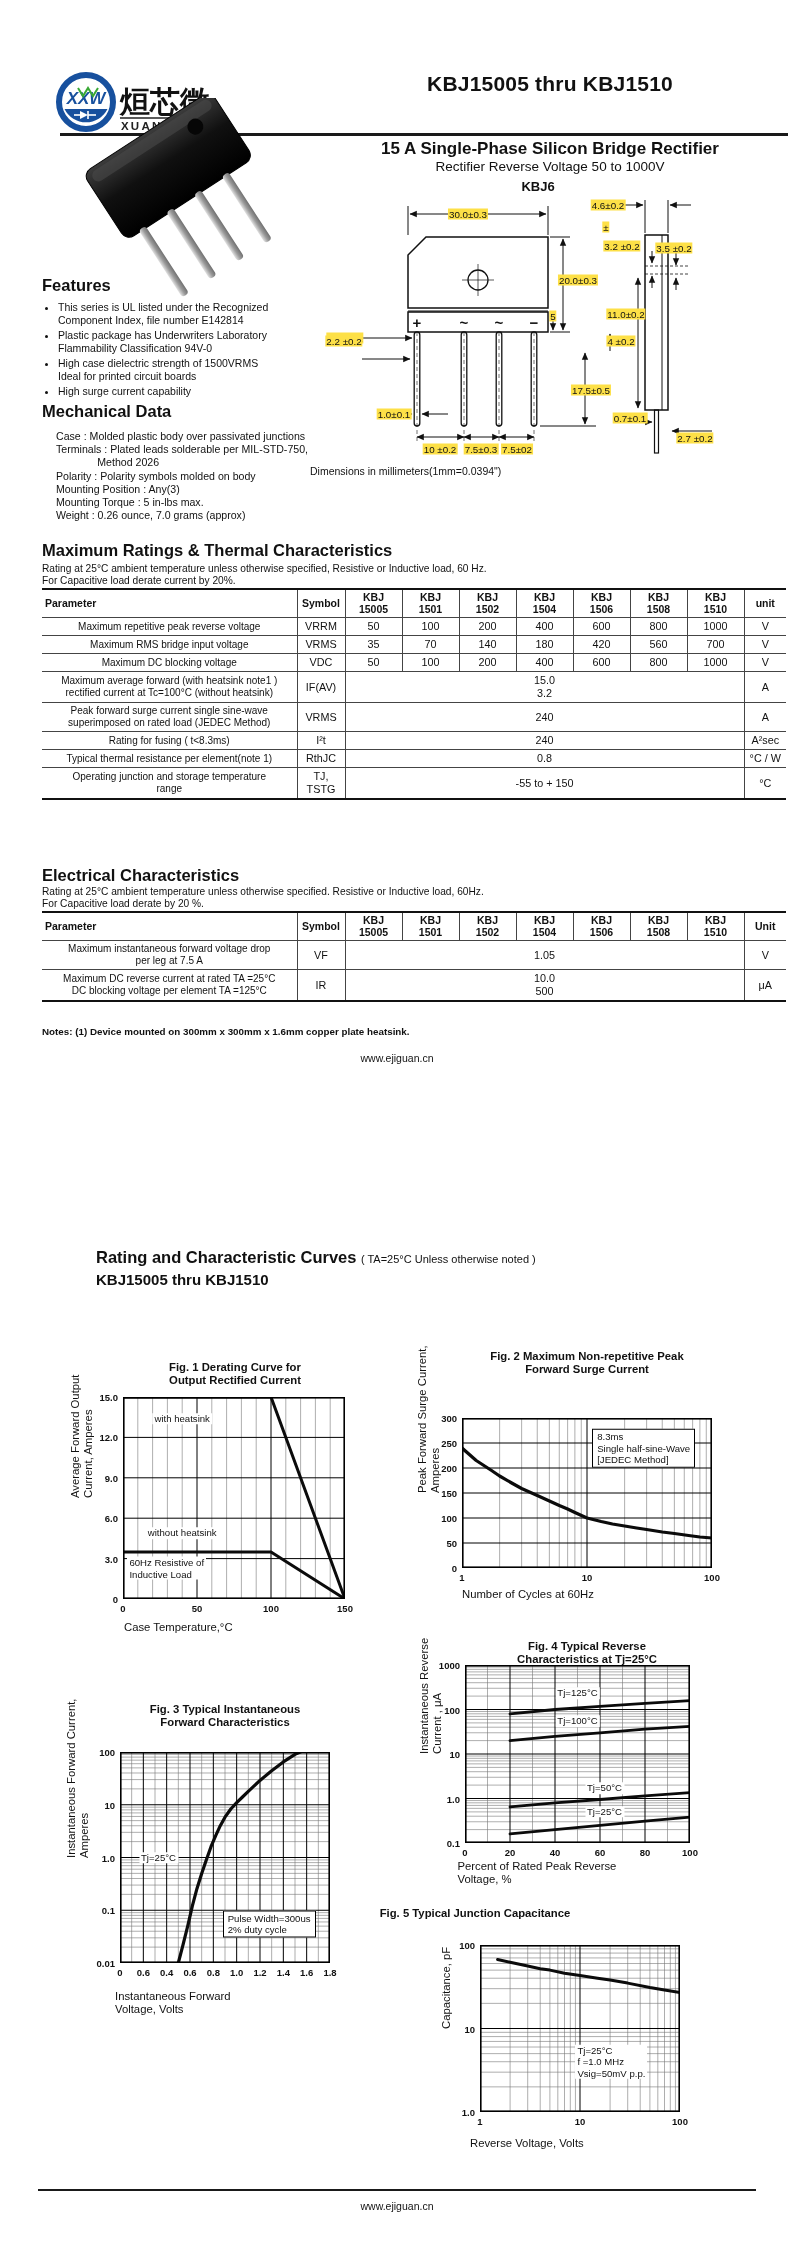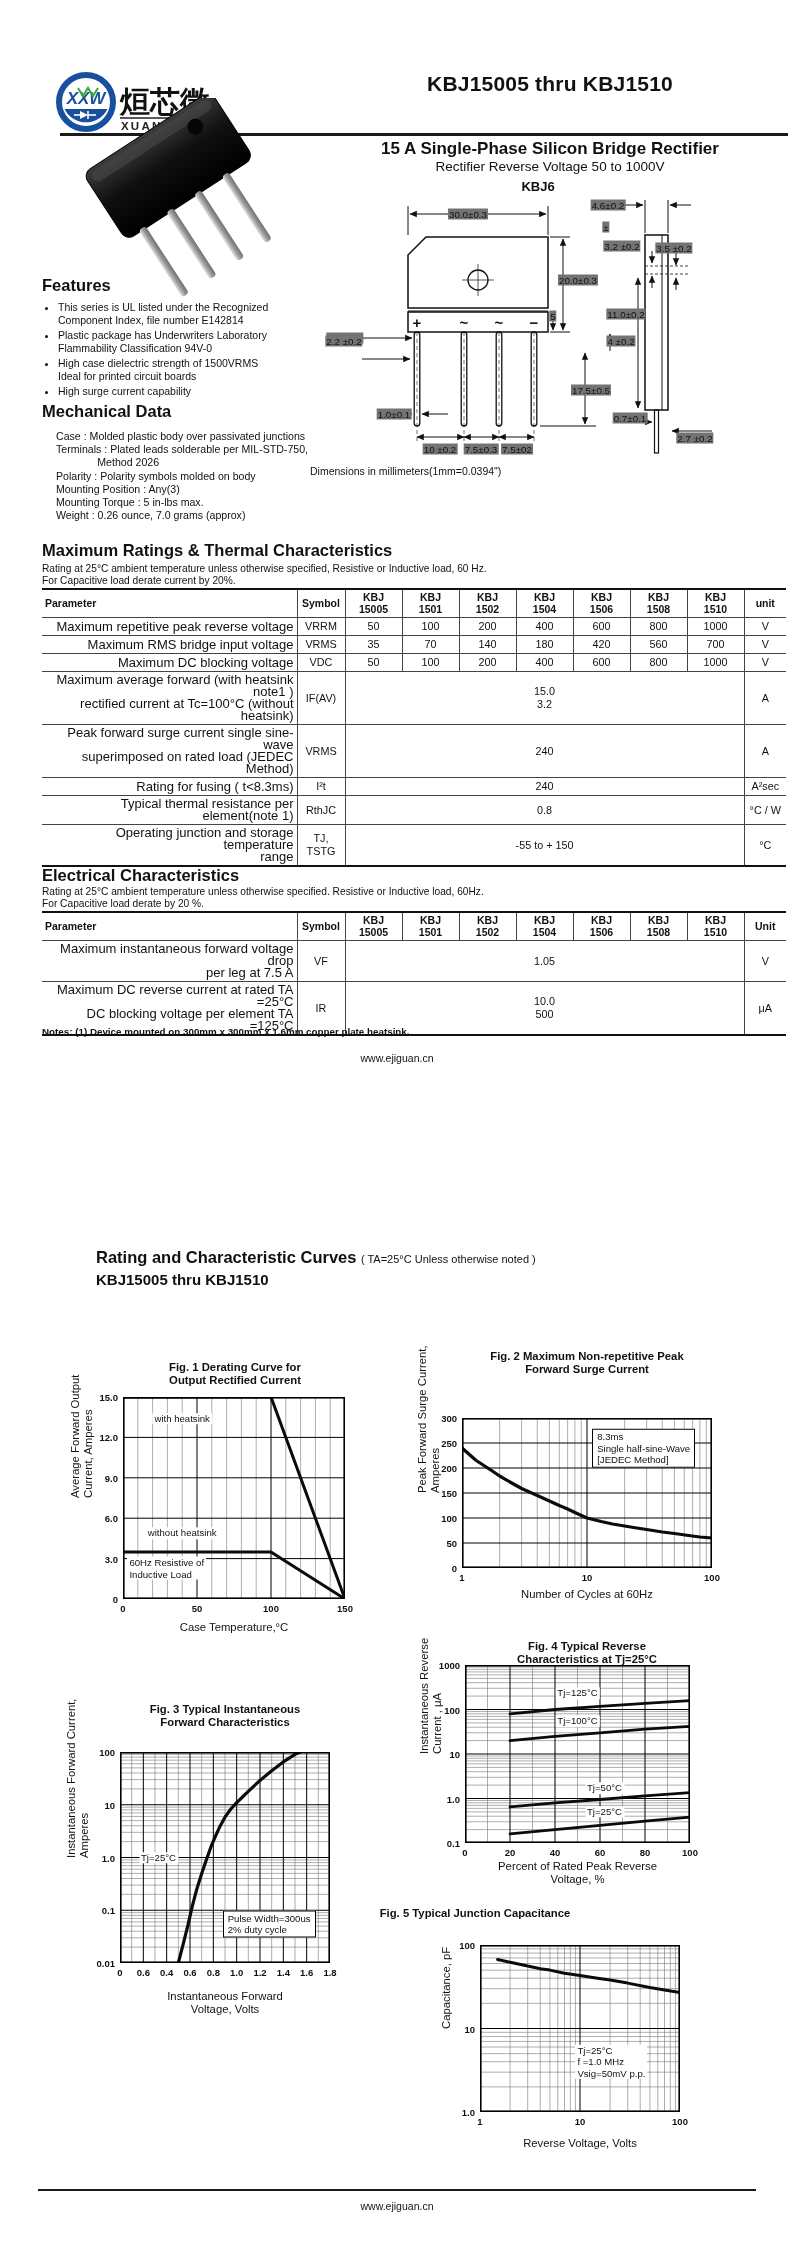--- a/index.html
+++ b/index.html
@@ -17,41 +17,41 @@
   .cond{position:absolute;font-size:10.2px;}
   .feat-list{margin:6px 0 0 0;padding-left:16px;font-size:10.5px;line-height:13px;}
   .feat-list li{margin-bottom:2px;white-space:pre-line;}
   .mech-lines{font-size:10.6px;line-height:13.2px;white-space:pre-wrap;}
   .spec{border-collapse:collapse;table-layout:fixed;width:744px;border-top:2px solid #111;border-bottom:2px solid #111;}
   .spec th,.spec td{border:1px solid #444;padding:2px 3px;vertical-align:middle;}
   .spec th:first-child,.spec td:first-child{border-left:none;}
   .spec th:last-child,.spec td:last-child{border-right:none;}
   .spec th{font-size:10.5px;font-weight:bold;text-align:center;white-space:pre-line;line-height:11.5px;}
   .spec th.ph{text-align:left;}
-  .spec td.param{font-size:13px;text-align:right;white-space:pre-line;line-height:12px;margin-top:16px;}
+  .spec td.param{font-size:10px;text-align:center;white-space:pre-line;line-height:12px;margin-top:16px;}
   .spec td.val,.spec td.sym,.spec td.unit{font-size:10.8px;text-align:center;white-space:pre-line;line-height:13px;}
   .notes-line{position:absolute;font-size:9.8px;font-weight:bold;}
   .footer-url{position:absolute;left:0;width:794px;text-align:center;font-size:10.5px;}
   .curves-head{position:absolute;left:96px;top:1248px;}
   .curves-head .big{font-size:16.5px;font-weight:bold;}
   .curves-head .small{font-size:11px;font-weight:normal;}
   .curves-sub{position:absolute;left:96px;top:1271px;font-size:15px;font-weight:bold;}
   .figure{position:absolute;}
   .fig-cap{position:absolute;font-size:11.3px;font-weight:bold;text-align:center;white-space:pre-line;line-height:13px;}
   .plot{position:absolute;}
   .tick{position:absolute;font-size:9.5px;font-weight:bold;color:#111;}
   .xtick{transform:translateX(-50%);}
   .ytick{width:40px;text-align:right;}
   .ann{position:absolute;font-size:9.6px;line-height:11.5px;background:#fff;white-space:pre-line;padding:0 2px;}
   .ann.boxed{border:1px solid #000;padding:1px 4px;}
   .ylab-wrap{position:absolute;width:0;height:0;}
   .ylab-in{transform:translate(-50%,-50%) rotate(-90deg);white-space:pre;text-align:center;
            font-size:11.3px;line-height:12.5px;}
-  .xlab{position:absolute;text-align:center;font-size:11.3px;line-height:13px;white-space:pre-line;}
-  .dim{position:absolute;transform:translate(-50%,-50%);font-size:9.8px;background:#737373;padding:0 1px;white-space:nowrap;}
+  .xlab{position:absolute;text-align:left;font-size:11.3px;line-height:13px;white-space:pre-line;}
+  .dim{position:absolute;transform:translate(-50%,-50%);font-size:9.8px;background:#fde047;padding:0 1px;white-space:nowrap;}
   .dim-note{position:absolute;left:10px;top:317px;font-size:10.5px;}
 </style>
 </head>
 <body>
 
 <div id="page">
 
   <div class="abs" style="left:38px;top:58px;width:240px;height:85px;">
     <svg width="240" height="85" viewBox="0 0 240 85">
       <circle cx="48" cy="44" r="27" fill="#fff" stroke="#17509e" stroke-width="6"></circle>

